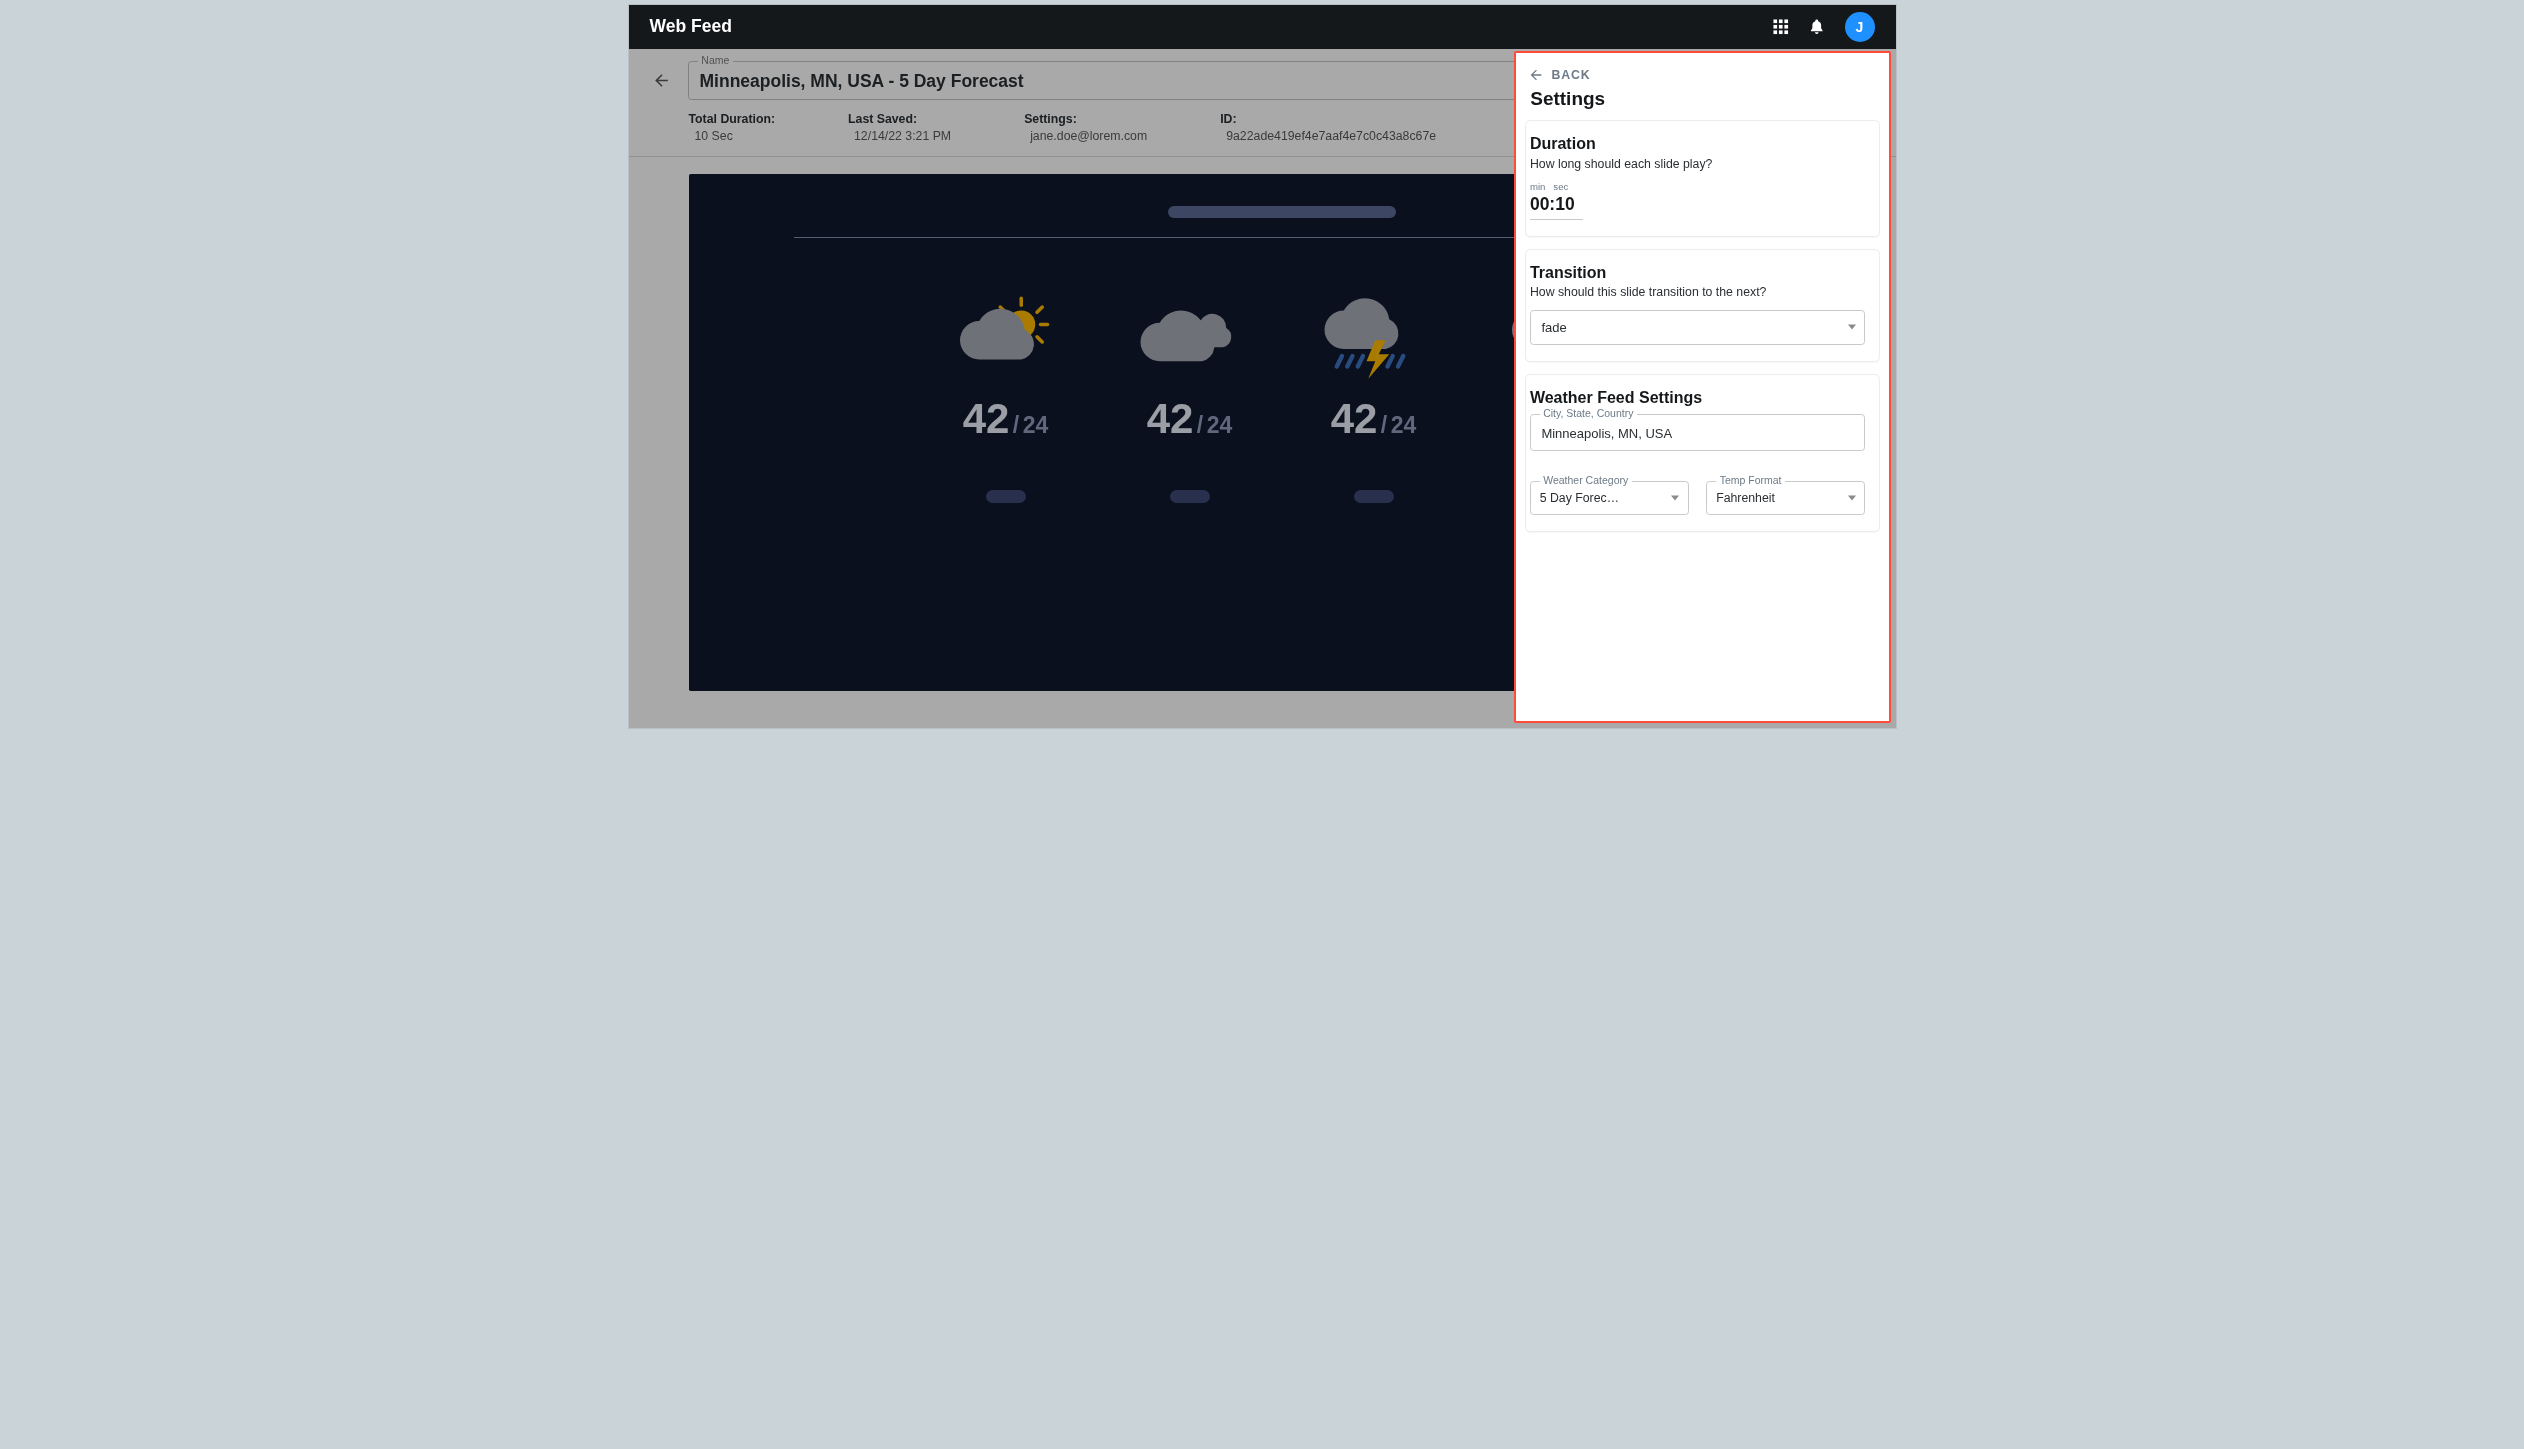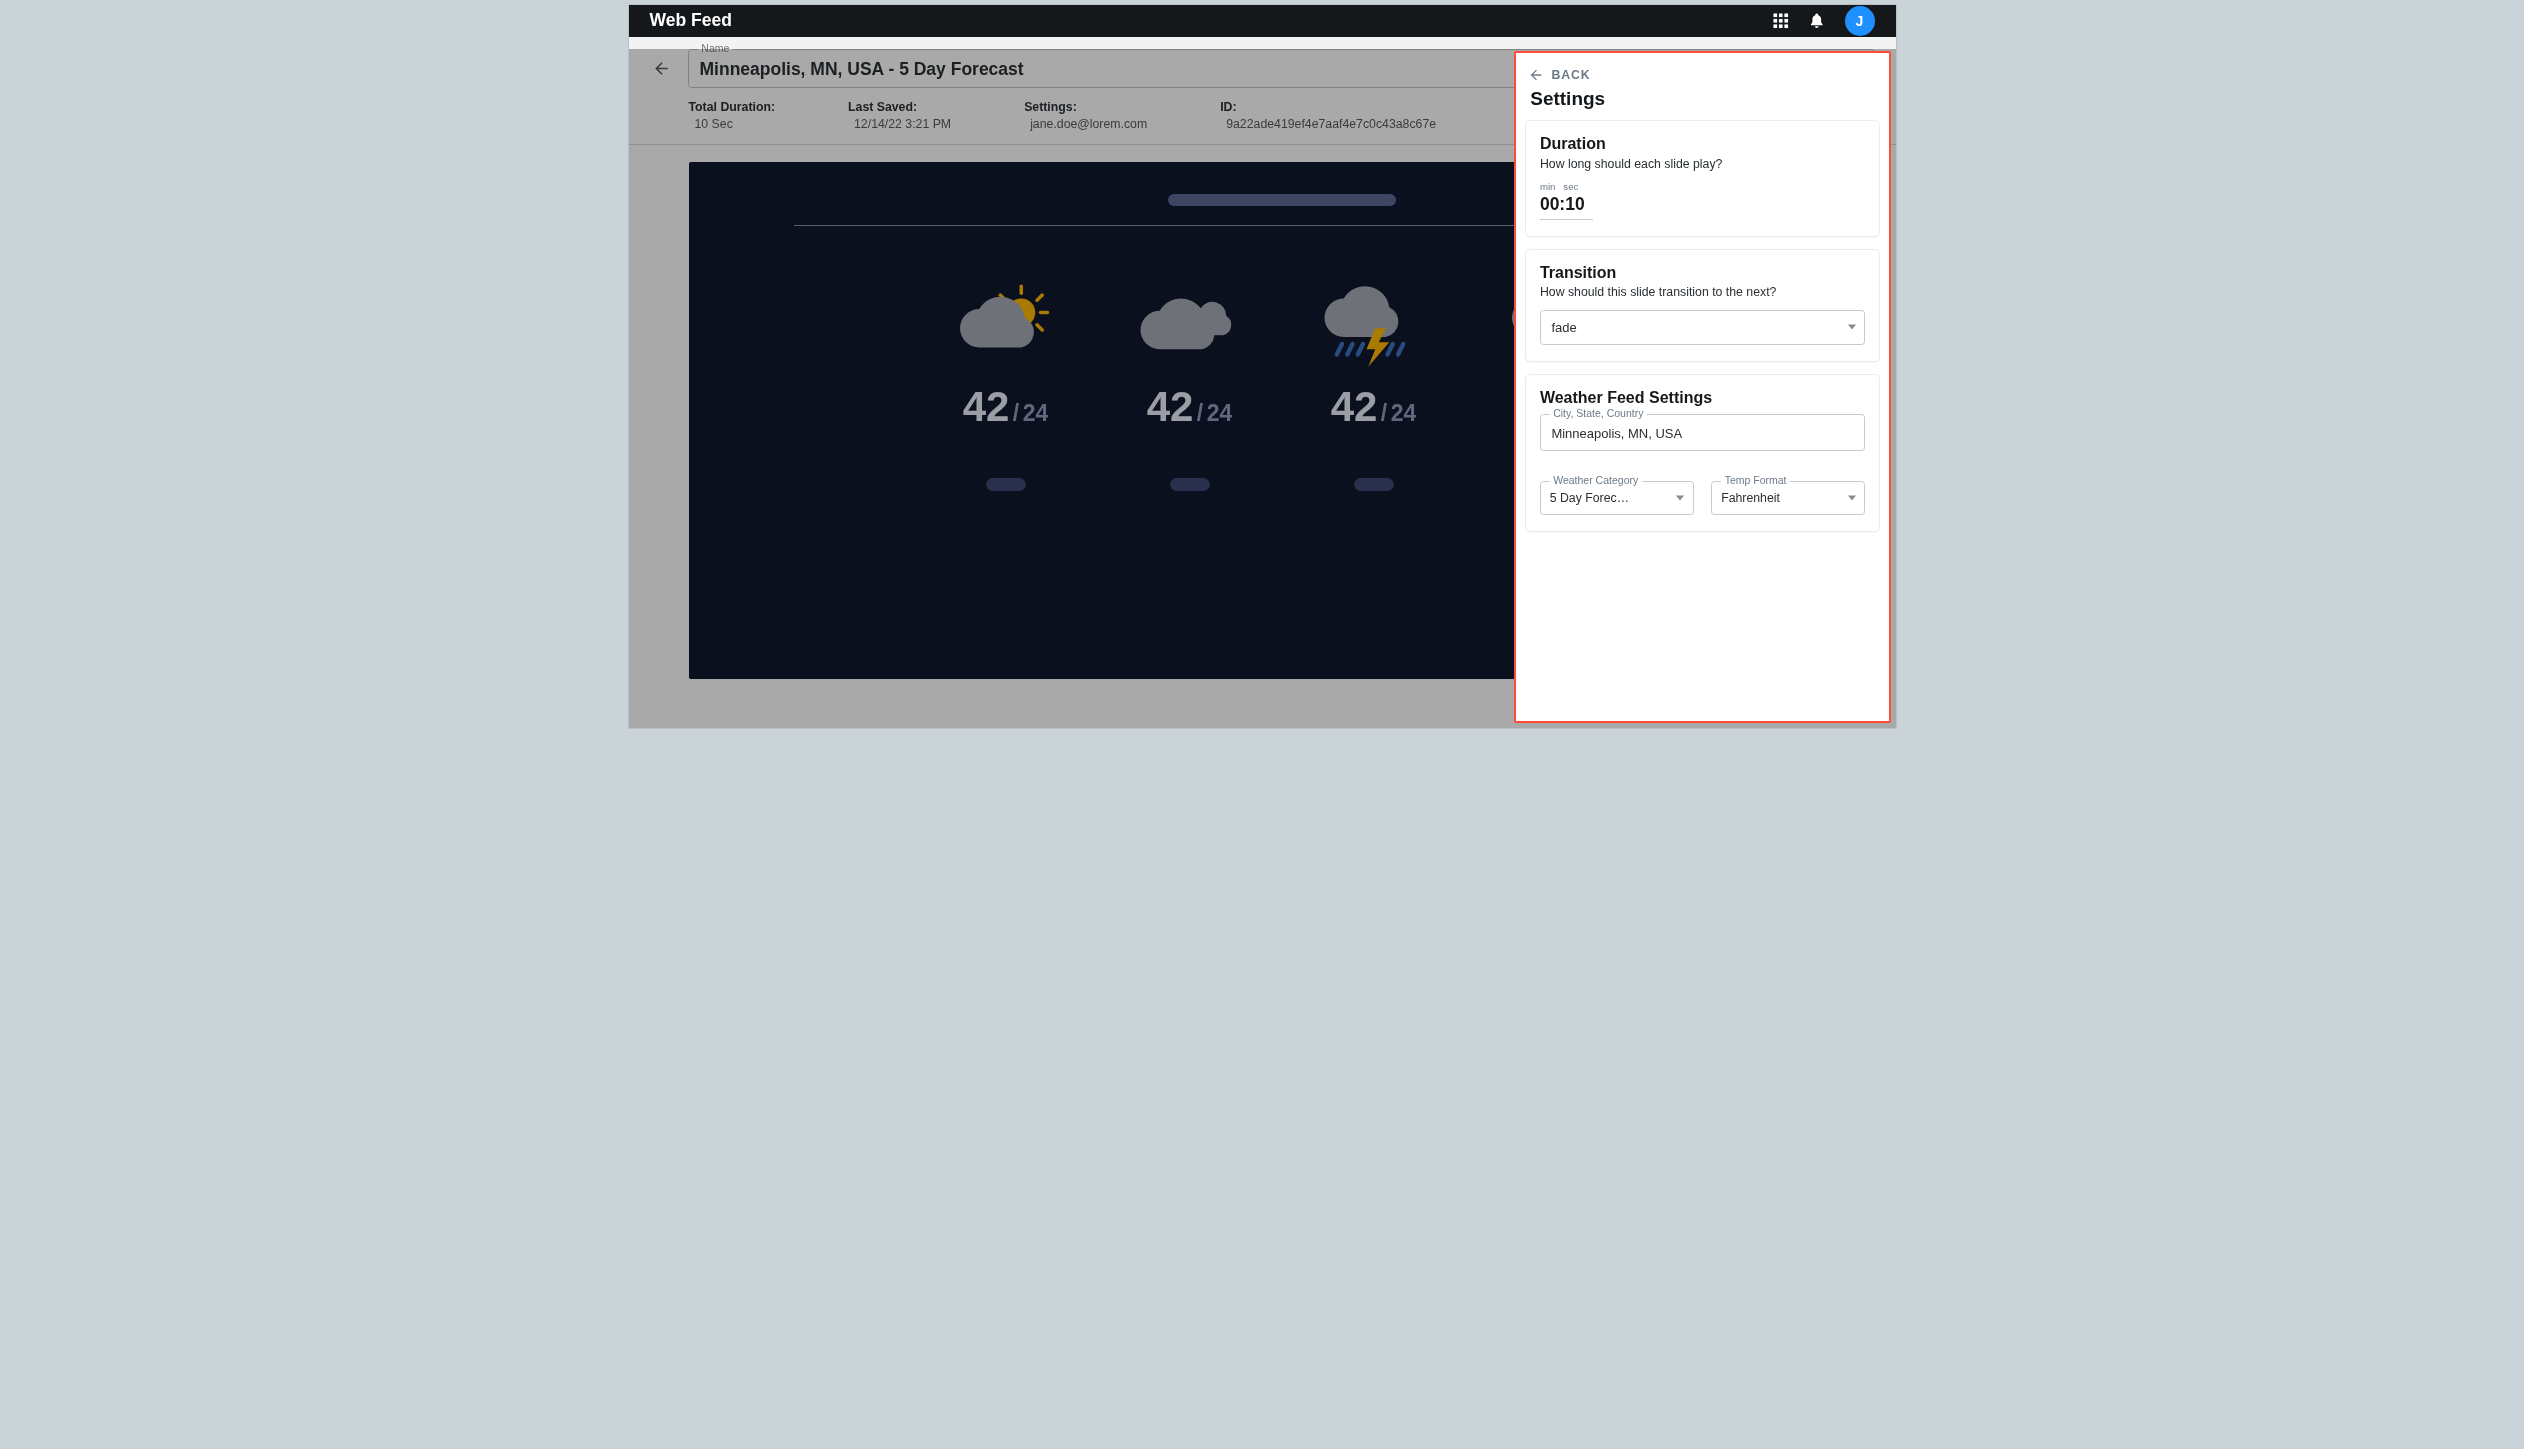--- a/index.html
+++ b/index.html
@@ -15,21 +15,21 @@
   .inner {
     position: relative;
     width: 100%;
     height: 100%;
     background: #f3f3f3;
     border: 0.9px solid #b9c0c4;
     overflow: hidden;
   }
   
   .topbar {
-    height: 32px;
+    height: 44px;
     background: #15181b;
     display: flex;
     align-items: center;
     padding: 0 21px;
     color: #fff;
     justify-content: space-between;
   }
   .topbar .title { font-weight: 700; font-size: 17.5px; }
   .topbar .right { display:flex; align-items:center; gap: 19px; }
   .grid-icon, .bell-icon { width: 17.5px; height: 17.5px; display:inline-block; }
@@ -126,21 +126,21 @@
     color:#6d7a87; font-weight:700; letter-spacing:0.9px;
     font-size:12.3px; cursor:pointer; margin: 1.8px 0 5.3px 3.5px;
   }
   .panel .back-row svg { width:16px; height:16px; fill:#6d7a87; }
   .panel h2 { font-size:19px; font-weight:800; color:#15181b; margin: 3.5px 0 10.5px 5.3px; }
 
   .card {
     border:0.9px solid #ececec;
     border-radius:5.3px;
     box-shadow: 0 0.9px 0.9px rgba(0,0,0,0.03);
-    padding: 14px 14px 16px 14px;
+    padding: 14px 14px 16px 4px;
     margin-bottom: 12.3px;
     background:#fff;
   }
   .card h3 { font-size:16px; font-weight:800; color:#15181b; margin-bottom:3.5px; }
   .card .desc { font-size:12.3px; color:#2a2f33; margin-bottom:10.5px; }
 
   .duration-block .units { font-size:9.6px; color:#6d7a87; }
   .duration-block .units span:first-child { margin-right:5.3px; }
   .duration-block .timeval {
     font-size:17.5px; font-weight:700; color:#15181b;

